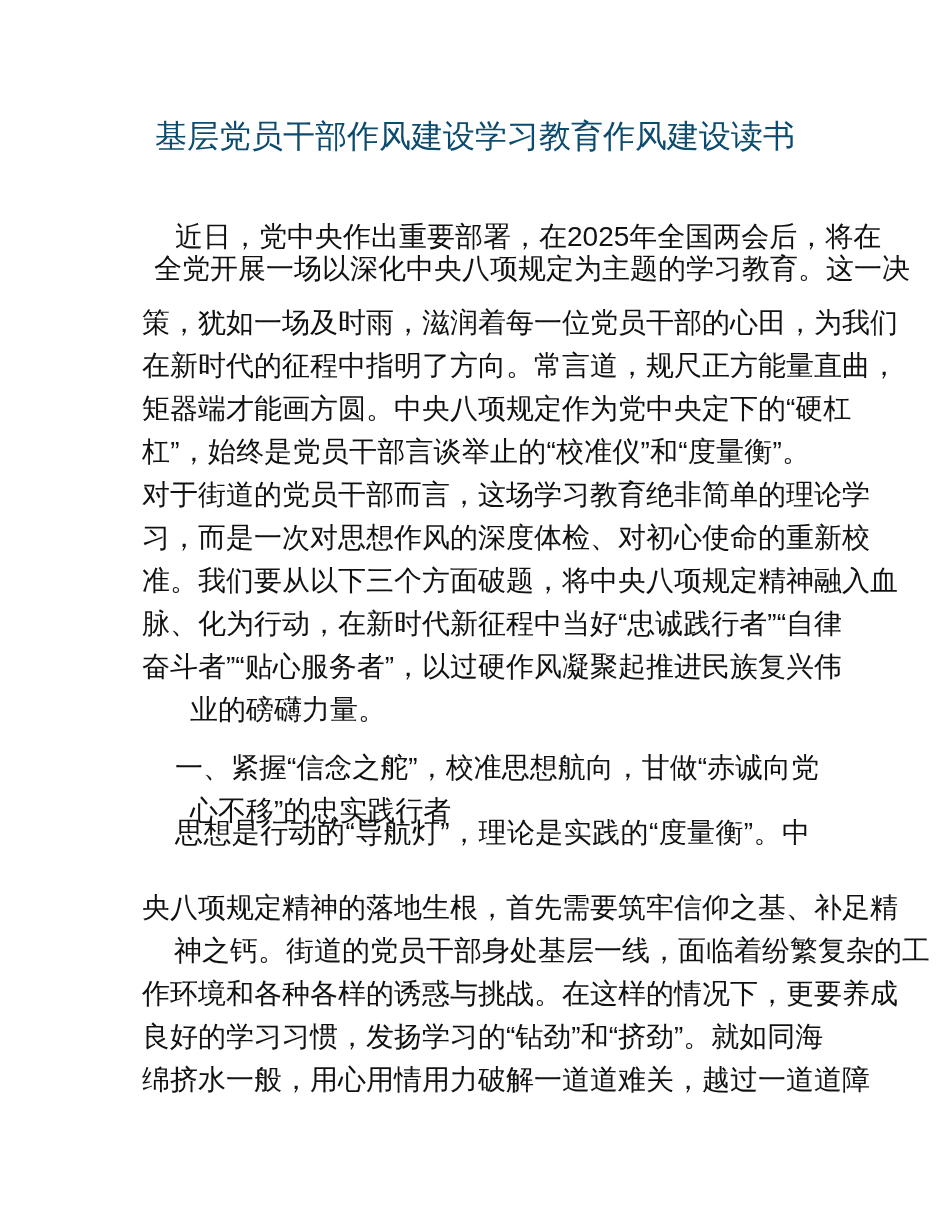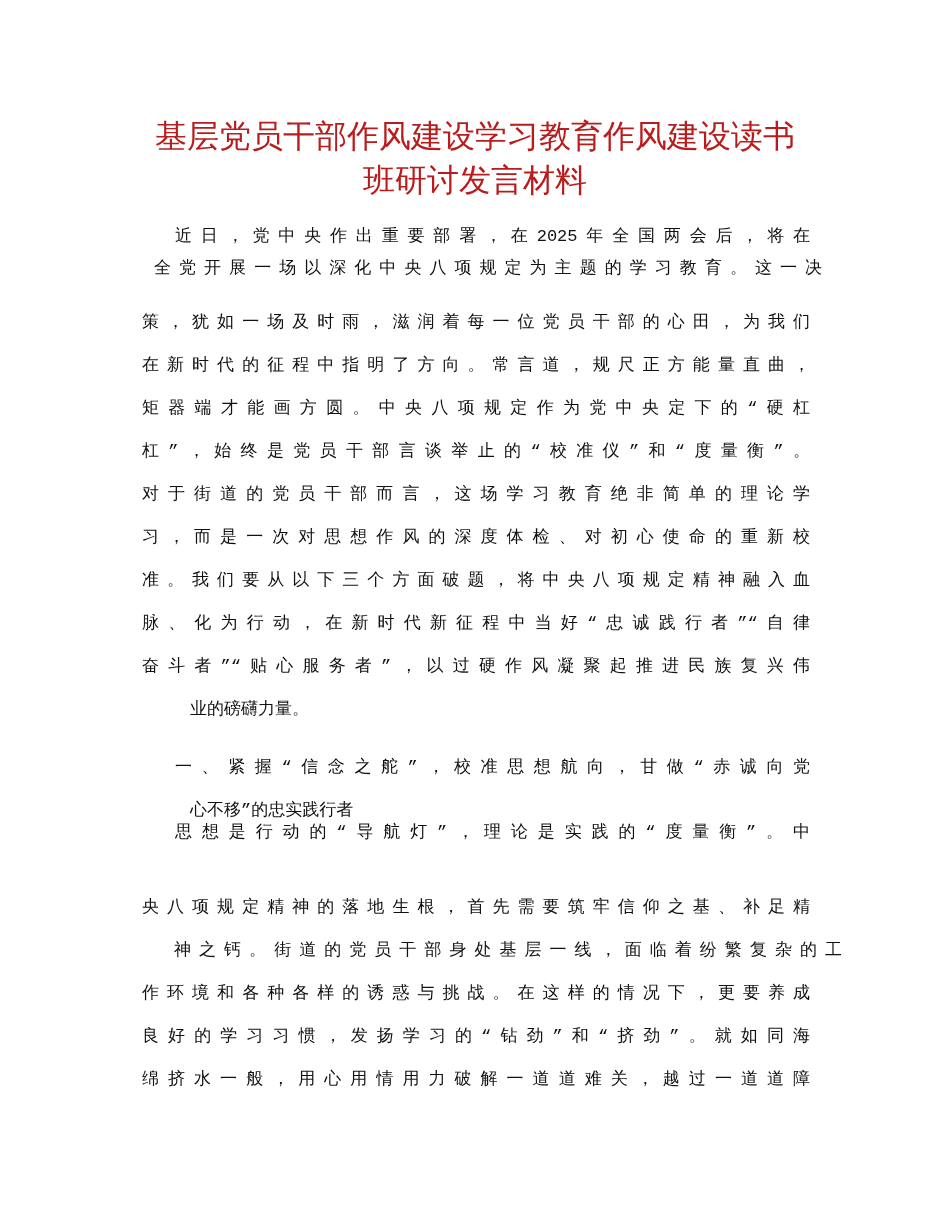--- a/index.html
+++ b/index.html
@@ -1,38 +1,37 @@
 <!DOCTYPE html>
 <html><head>
   <meta charset="utf-8">
   <style>
     html, body { margin: 0; padding: 0; background: #ffffff; }
     body { width: 950px; height: 1230px; position: relative; overflow: hidden; }
     .page { position: absolute; left: 0; top: 0; width: 950px; height: 1230px; background: #ffffff; }
     .title-line {
       position: absolute; left: 0; width: 950px; text-align: center;
-      font-family: "DejaVu Sans", sans-serif; font-size: 32px; color: #b91c1c;
+      font-family: "DejaVu Sans", sans-serif; font-size: 32px; color: #0c4a6e;
       line-height: 44px; white-space: nowrap; letter-spacing: 0px;
     }
     .line {
       position: absolute; left: 142px; width: 668px;
-      font-family: Liberation Mono, monospace; font-size: 17px; color: #111;
+      font-family: Liberation Sans, sans-serif; font-size: 28px; color: #111;
       line-height: 30px; height: 30px; white-space: nowrap;
       text-align: justify; text-align-last: justify;
     }
     .line.indent { left: 175px; width: 635px; }
     .line.last { text-align-last: left; margin-left: 48px; }
   </style>
 </head>
 <body>
 
 <div class="page">
 
   <div class="title-line" style="top:114px;">基层党员干部作风建设学习教育作风建设读书</div>
-  <div class="title-line" style="top:158px;">班研讨发言材料</div>
 
   <div>
     <div class="line indent" style="top:222px;">近日，党中央作出重要部署，在2025年全国两会后，将在</div>
     <div class="line" style="top:254px;margin-left:12px;">全党开展一场以深化中央八项规定为主题的学习教育。这一决</div>
     <div class="line" style="top:308px;">策，犹如一场及时雨，滋润着每一位党员干部的心田，为我们</div>
     <div class="line" style="top:351px;">在新时代的征程中指明了方向。常言道，规尺正方能量直曲，</div>
     <div class="line" style="top:394px;">矩器端才能画方圆。中央八项规定作为党中央定下的“硬杠</div>
     <div class="line" style="top:437px;">杠”，始终是党员干部言谈举止的“校准仪”和“度量衡”。</div>
     <div class="line" style="top:480px;">对于街道的党员干部而言，这场学习教育绝非简单的理论学</div>
     <div class="line" style="top:523px;">习，而是一次对思想作风的深度体检、对初心使命的重新校</div>

